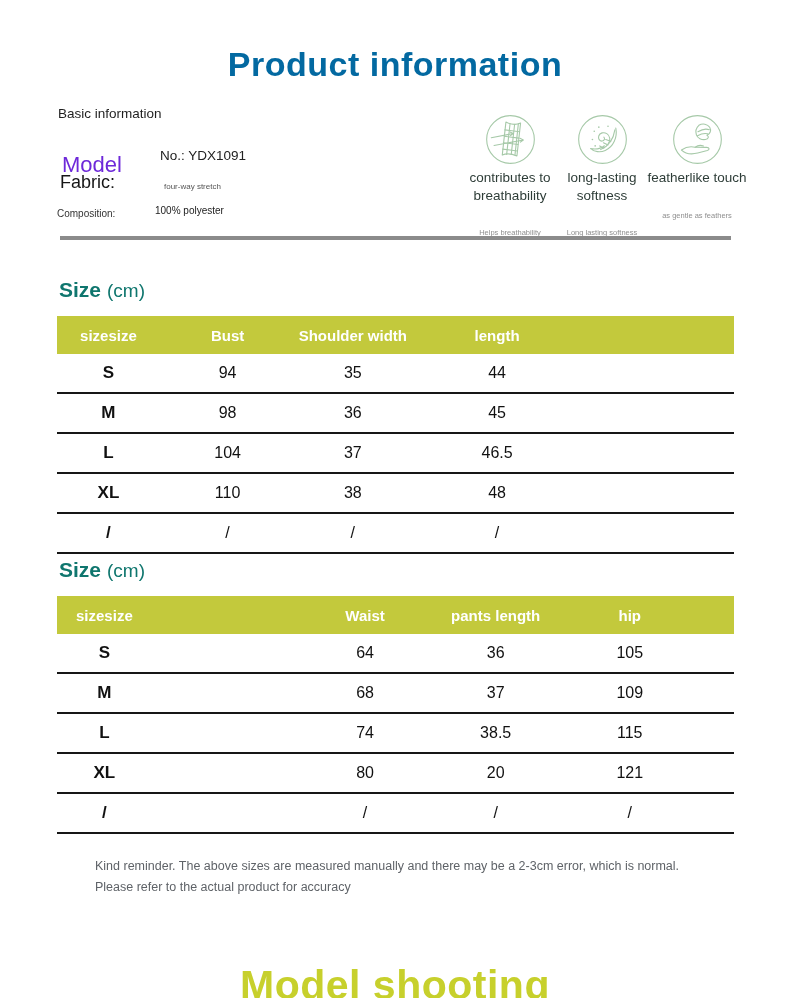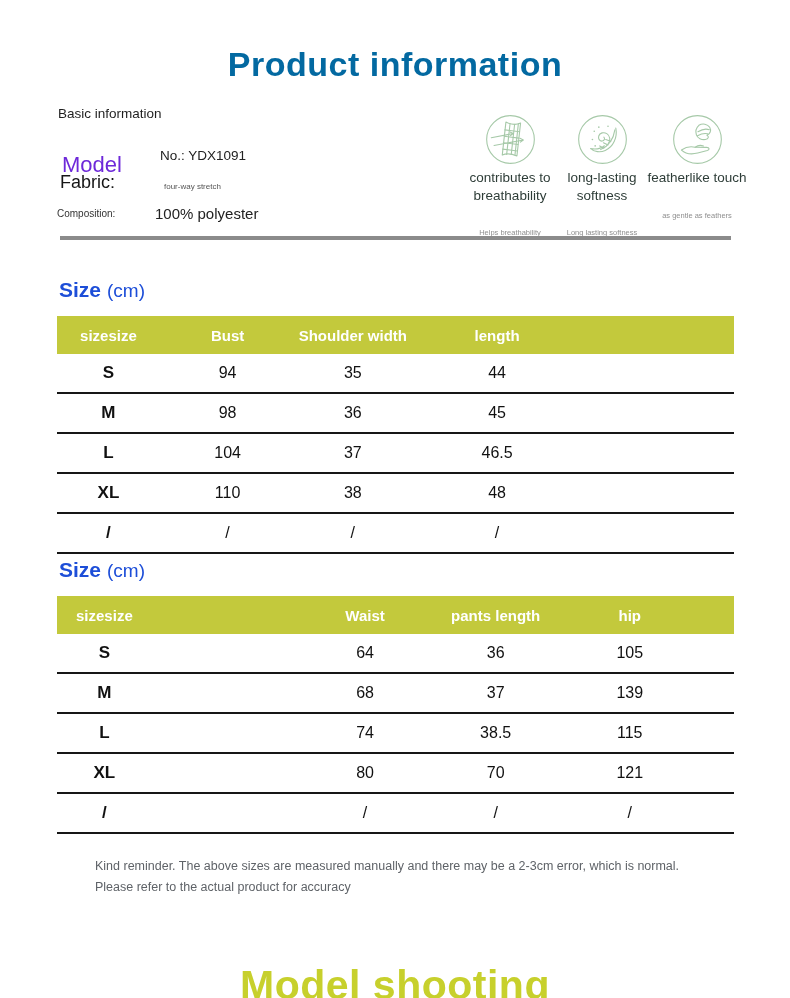--- a/index.html
+++ b/index.html
@@ -15,39 +15,39 @@
     font-size:34px;font-weight:600;color:#0369a1;letter-spacing:.5px;
   }
 
   
   .basic-heading{position:absolute;top:106px;left:58px;font-size:13.5px;color:#1f1f1f;}
   .f-model-label{position:absolute;top:152px;left:62px;font-size:22px;color:#6d28d9;}
   .f-model-value{position:absolute;top:148px;left:160px;font-size:13.5px;color:#222;}
   .f-fabric-label{position:absolute;top:172px;left:60px;font-size:18px;color:#161616;}
   .f-fabric-value{position:absolute;top:182px;left:164px;font-size:8px;color:#555;}
   .f-comp-label{position:absolute;top:208px;left:57px;font-size:10px;color:#333;}
-  .f-comp-value{position:absolute;top:205px;left:155px;font-size:15px;color:#222;}
+  .f-comp-value{position:absolute;top:205px;left:155px;font-size:10px;color:#222;}
 
   
   .features{position:absolute;top:112px;left:460px;width:300px;height:115px;}
   .feature{position:absolute;top:0;width:122px;text-align:center;transform:translateX(-50%);}
   .feature.p1{left:50px;}  .feature.p2{left:142px;}  .feature.p3{left:237px;}
   .feature svg{width:55px;height:55px;display:block;margin:0 auto;}
   .icon-line{fill:none;stroke:#a6c9a8;stroke-width:1.2;stroke-linecap:round;stroke-linejoin:round;}
   .icon-dot{fill:#a6c9a8;stroke:none;}
   .feature-title{font-size:13.5px;font-weight:500;color:#2e3d38;line-height:1.3;margin-top:2px;}
   .feature-sub{font-size:7.5px;color:#8f8f8f;margin-top:24px;}
 
   
   .divider{position:absolute;top:236px;left:60px;width:671px;height:4px;background:#8b8b8b;}
 
   
   .size-table{position:absolute;left:57px;width:677px;}
   #t1{top:277px;} #t2{top:557px;}
-  .size-heading{font-size:21px;font-weight:700;color:#1d4ed8;margin:0 0 12px 2px;line-height:26px;}
+  .size-heading{font-size:21px;font-weight:700;color:#0f766e;margin:0 0 12px 2px;line-height:26px;}
   .size-unit{font-weight:400;font-size:19px;margin-left:6px;}
   .thead{height:38px;background:#c3c93c;position:relative;padding-left:12px;}
   .hcell{
     position:absolute;top:50%;transform:translate(-50%,-50%);
     color:#ffffff;font-weight:700;font-size:15px;white-space:nowrap;
   }
   .trow{height:38px;border-bottom:2px solid #161616;position:relative;}
   .tcell{
     position:absolute;top:50%;transform:translate(-50%,-50%);
     font-size:16px;color:#111;white-space:nowrap;
@@ -192,32 +192,32 @@
     <div class="trow">
       <span class="tcell c0">S</span>
       <span class="tcell c1">64</span>
       <span class="tcell c2">36</span>
       <span class="tcell c3">105</span>
     </div>
     <div class="trow">
       <span class="tcell c0">M</span>
       <span class="tcell c1">68</span>
       <span class="tcell c2">37</span>
-      <span class="tcell c3">139</span>
+      <span class="tcell c3">109</span>
     </div>
     <div class="trow">
       <span class="tcell c0">L</span>
       <span class="tcell c1">74</span>
       <span class="tcell c2">38.5</span>
       <span class="tcell c3">115</span>
     </div>
     <div class="trow">
       <span class="tcell c0">XL</span>
       <span class="tcell c1">80</span>
-      <span class="tcell c2">70</span>
+      <span class="tcell c2">20</span>
       <span class="tcell c3">121</span>
     </div>
     <div class="trow">
       <span class="tcell c0">/</span>
       <span class="tcell c1">/</span>
       <span class="tcell c2">/</span>
       <span class="tcell c3">/</span>
     </div>
   </div>
 

